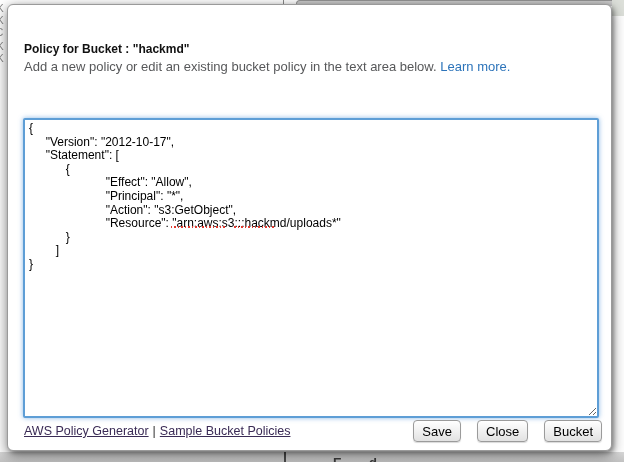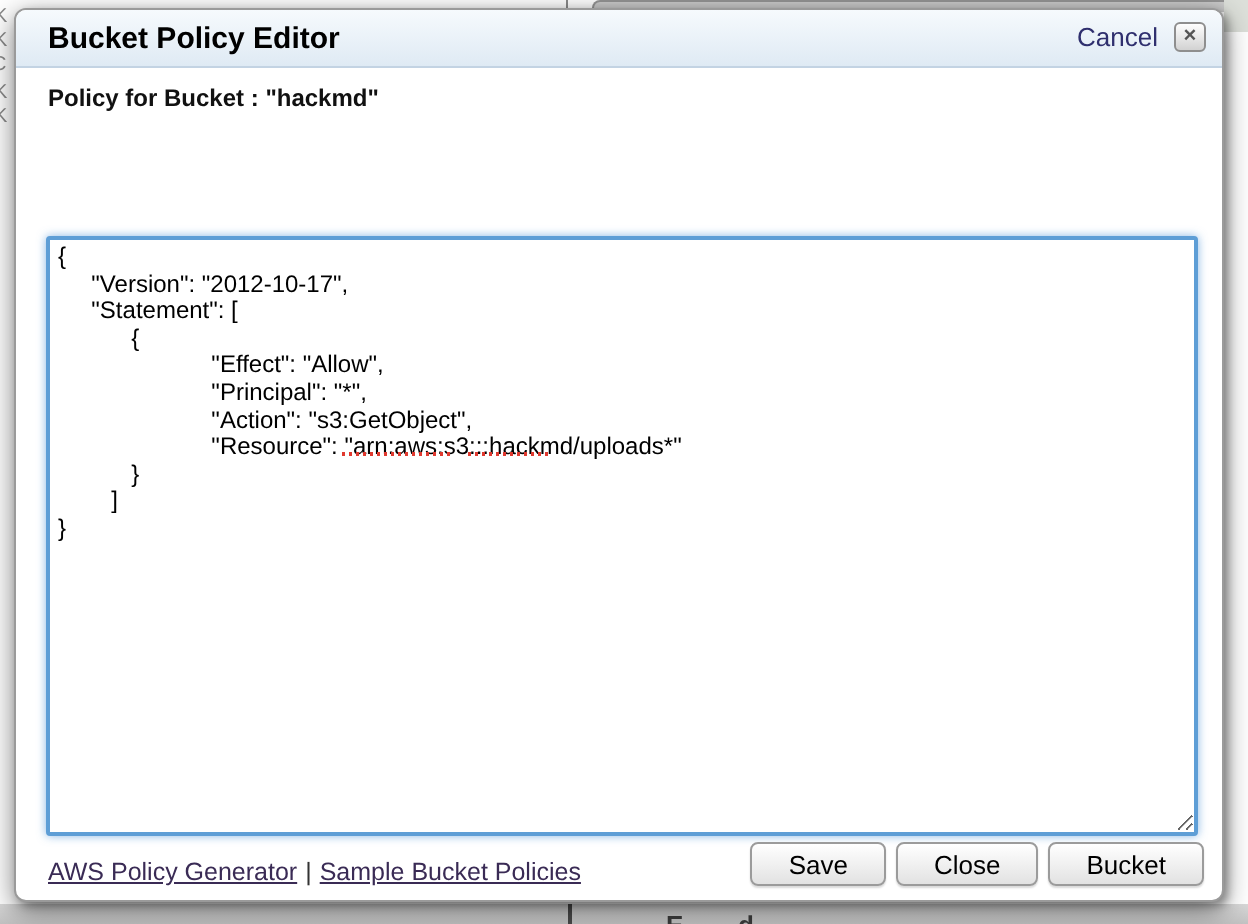--- a/index.html
+++ b/index.html
@@ -64,64 +64,59 @@
   
   .squiggle {
     position:absolute; height:2px; pointer-events:none;
     background:repeating-linear-gradient(90deg, #e0392f 0 1.5px, transparent 1.5px 3.5px);
   }
   .sq1 { left:163px; top:221px; width:56px; }
   .sq2 { left:226px; top:221px; width:40px; }
 
   .modal-footer {
     position:absolute; left:16px; right:9px; bottom:7px; height:24px;
-    display:flex; justify-content:space-between; align-items:flex-end;gap:40px;
+    display:flex; justify-content:space-between; align-items:center;gap:40px;
   }
   .footer-links { font-size:12.5px; color:#333; }
   .footer-link  { color:#3a2b55; text-decoration:underline; cursor:pointer; }
   .footer-sep   { color:#333; margin:0 4px; }
   .footer-buttons { display:flex; gap:5px; }
   .btn {
-    height:22px; padding:0 18px; font-family:"Liberation Sans", sans-serif;
+    height:22px; padding:0 8px; font-family:"Liberation Sans", sans-serif;
     font-size:13px; color:#000;
     background:linear-gradient(#ffffff,#e2e2e2);
     border:1px solid #9b9b9b; border-radius:4px;
-    box-shadow:0 1px 1px rgba(0,0,0,.15); cursor:pointer;
+    box-shadow:0 1px 1px rgba(0,0,0,.15); cursor:pointer;margin-left:11px;
   }
 </style>
 </head>
 <body>
 
 <div class="bg-top-line"></div>
 <div class="bg-top-box"></div>
 <div class="bg-right-top"></div>
 <div class="bg-bottom"></div>
 <div class="bg-bottom-line"></div>
 <span class="bg-frag lf0">K</span>
 <span class="bg-frag lf1">K</span>
 <span class="bg-frag lf2">CE</span>
 <span class="bg-frag lf3">K</span>
 <span class="bg-frag lf4">K</span>
 <span class="bg-frag-b bf0">E</span>
 <span class="bg-frag-b bf1">d</span>
 
 <div class="modal">
 
-  <div class="modal-header">
-    <div class="modal-title">Bucket Policy Editor</div>
-    <div class="header-right">
-      <a class="cancel-link">Cancel</a>
-      <div class="close-btn">
-        <span>×</span>
-      </div>
-    </div>
-  </div>
 
   <div class="bucket-heading">Policy for Bucket : "hackmd"</div>
 
+  <div class="description">
+    <span>Add a new policy or edit an existing bucket policy in the text area below.</span>
+    <a class="learn-more">Learn more.</a>
+  </div>
 
   <textarea class="policy-textarea" spellcheck="false" style="">{
      "Version": "2012-10-17",
      "Statement": [
            {
                        "Effect": "Allow",
                        "Principal": "*",
                        "Action": "s3:GetObject",
                        "Resource": "arn:aws:s3:::hackmd/uploads*"
            }

